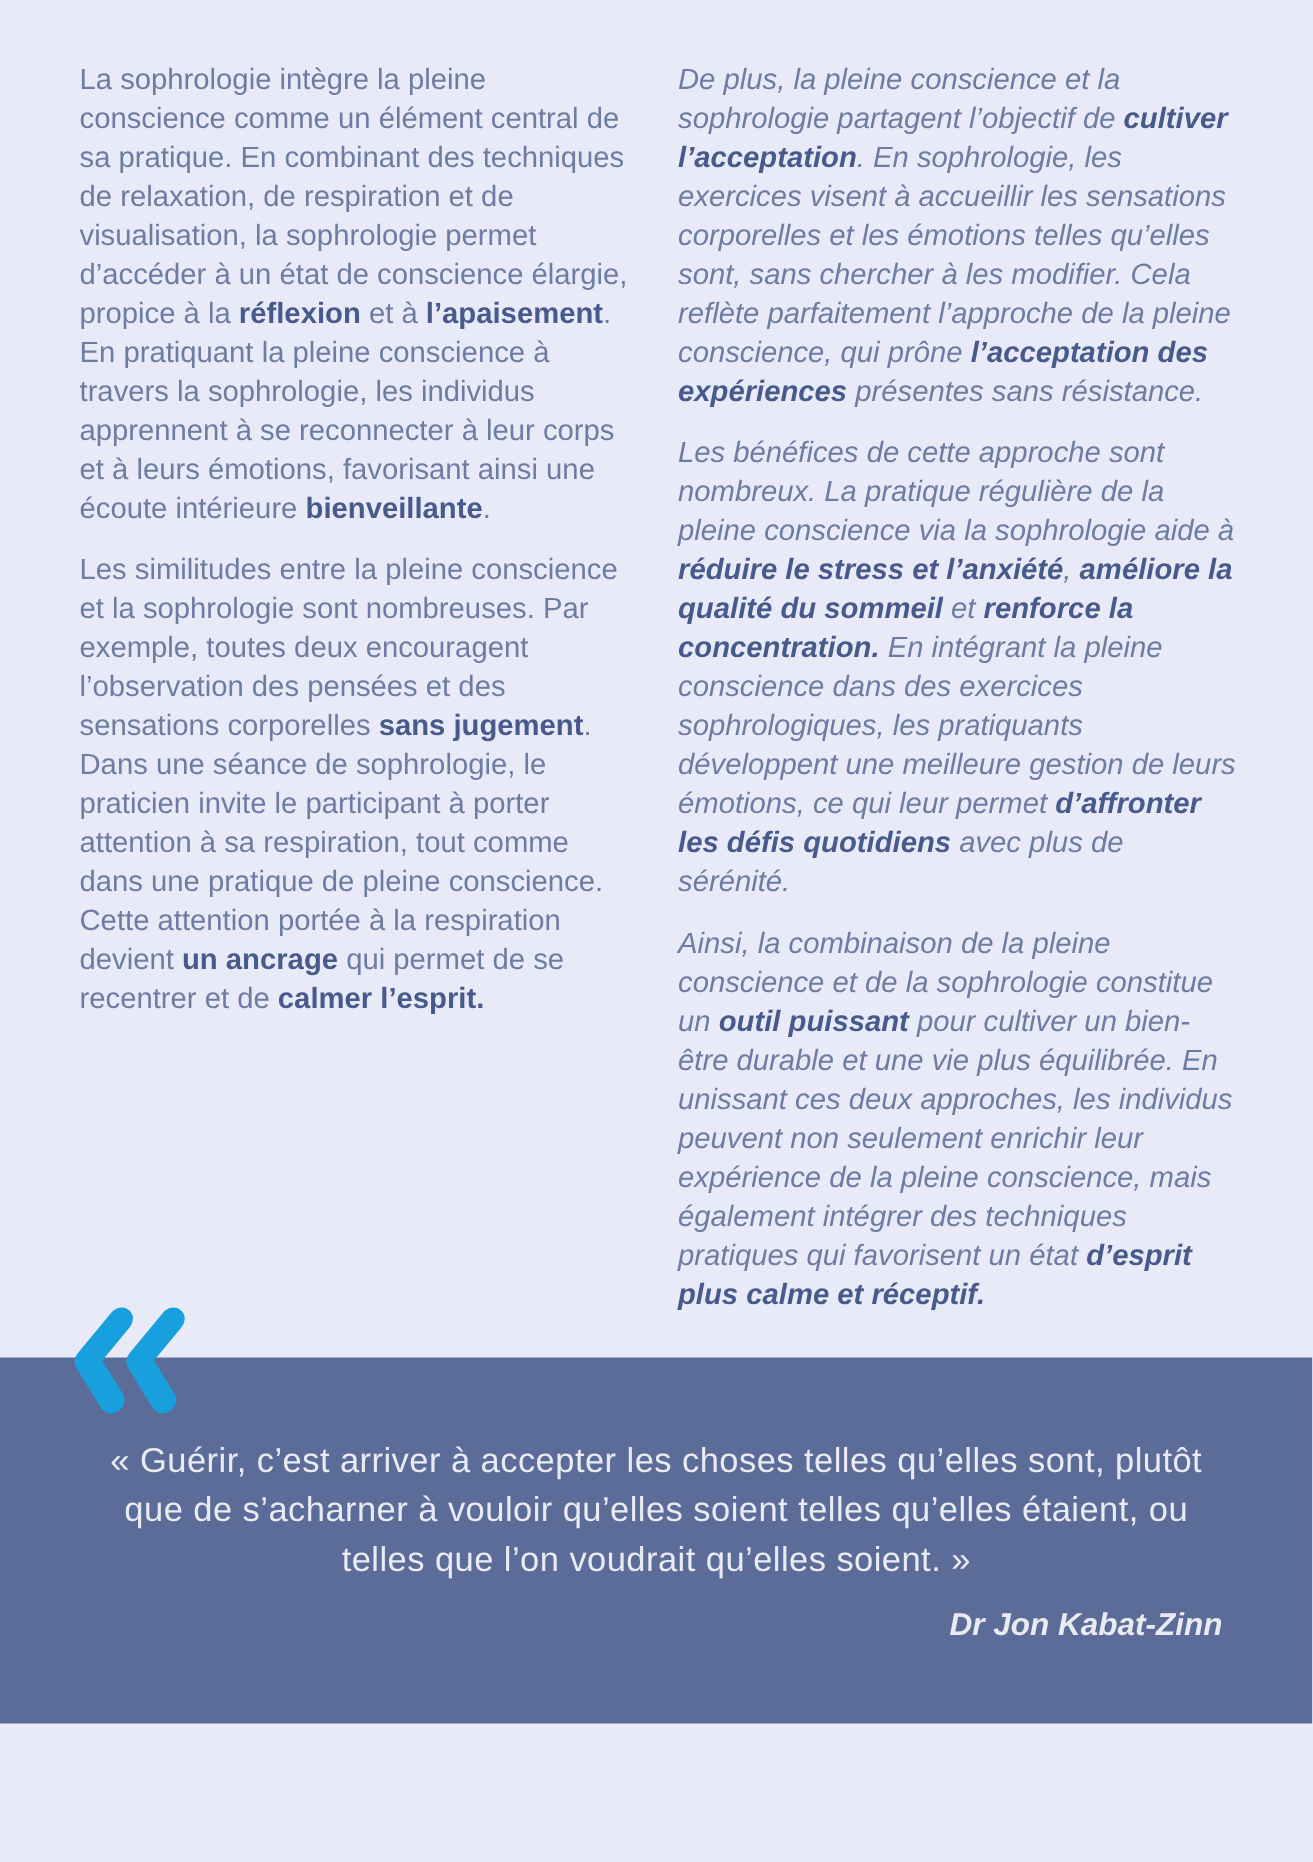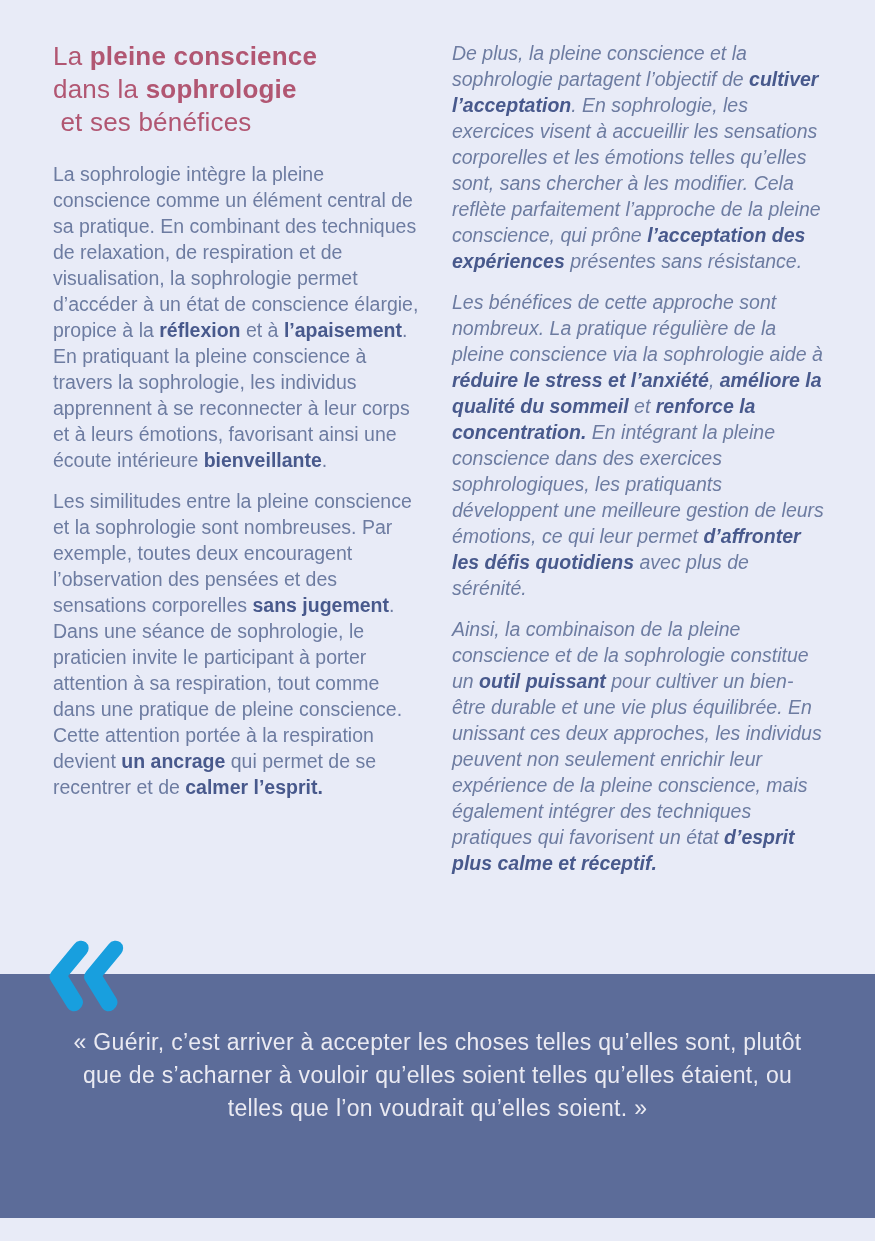--- a/index.html
+++ b/index.html
@@ -47,21 +47,21 @@
   }
   .title b{font-weight:800;color:inherit;}
 
   .paras{font-size:19.5px;line-height:26px;color:var(--text);}
   .paras p{margin:0 0 15px 0;}
   .paras b{font-weight:700;color:var(--text-bold);}
 
   .quote-band{
     position:absolute;
     left:0;
-    top:974px;
+    top:905px;
     width:875px;
     height:244px;
     background:var(--band);
   }
   .quote-mark{
     position:absolute;
     left:46px;
     top:-36px;
     width:78px;
     height:76px;
@@ -88,25 +88,20 @@
     color:var(--quote-text);
   }
 </style>
 </head>
 <body>
 
 <div class="page">
 
   <div class="content">
     <div class="col left">
-      <h1 class="title">
-          <p><span>La </span><b>pleine conscience</b></p>
-          <p><span>dans la </span><b>sophrologie</b></p>
-          <p><span> et ses bénéfices</span></p>
-        </h1>
       <div class="paras">
           <p><span>La sophrologie intègre la pleine conscience comme un élément central de sa pratique. En combinant des techniques de relaxation, de respiration et de visualisation, la sophrologie permet d’accéder à un état de conscience élargie, propice à la </span><b>réflexion</b><span> et à </span><b>l’apaisement</b><span>. En pratiquant la pleine conscience à travers la sophrologie, les individus apprennent à se reconnecter à leur corps et à leurs émotions, favorisant ainsi une écoute intérieure </span><b>bienveillante</b><span>.</span></p>
           <p><span>Les similitudes entre la pleine conscience et la sophrologie sont nombreuses. Par exemple, toutes deux encouragent l’observation des pensées et des sensations corporelles </span><b>sans jugement</b><span>. Dans une séance de sophrologie, le praticien invite le participant à porter attention à sa respiration, tout comme dans une pratique de pleine conscience. Cette attention portée à la respiration devient </span><b>un ancrage</b><span> qui permet de se recentrer et de </span><b>calmer l’esprit.</b></p>
         </div>
     </div>
     <div class="col right">
       <div class="paras">
           <p><span>De plus, la pleine conscience et la sophrologie partagent l’objectif de </span><b>cultiver l’acceptation</b><span>. En sophrologie, les exercices visent à accueillir les sensations corporelles et les émotions telles qu’elles sont, sans chercher à les modifier. Cela reflète parfaitement l’approche de la pleine conscience, qui prône </span><b>l’acceptation des expériences</b><span> présentes sans résistance.</span></p>
           <p><span>Les bénéfices de cette approche sont nombreux. La pratique régulière de la pleine conscience via la sophrologie aide à </span><b>réduire le stress et l’anxiété</b><span>, </span><b>améliore la qualité du sommeil</b><span> et </span><b>renforce la concentration.</b><span> En intégrant la pleine conscience dans des exercices sophrologiques, les pratiquants développent une meilleure gestion de leurs émotions, ce qui leur permet </span><b>d’affronter les défis quotidiens</b><span> avec plus de sérénité.</span></p>
           <p><span>Ainsi, la combinaison de la pleine conscience et de la sophrologie constitue un </span><b>outil puissant</b><span> pour cultiver un bien-être durable et une vie plus équilibrée. En unissant ces deux approches, les individus peuvent non seulement enrichir leur expérience de la pleine conscience, mais également intégrer des techniques pratiques qui favorisent un état </span><b>d’esprit plus calme et réceptif.</b></p>
@@ -115,15 +110,16 @@
   </div>
 
   <div class="quote-band">
     <span class="quote-mark">
       <svg viewBox="0 0 104 92" xmlns="http://www.w3.org/2000/svg" aria-hidden="true">
         <path d="M42 10 L16 46 L42 82" fill="none" stroke="currentColor" stroke-width="22" stroke-linecap="round" stroke-linejoin="round"></path>
         <path d="M88 10 L62 46 L88 82" fill="none" stroke="currentColor" stroke-width="22" stroke-linecap="round" stroke-linejoin="round"></path>
       </svg>
     </span>
     <p class="quote-text">« Guérir, c’est arriver à accepter les choses telles qu’elles sont, plutôt que de s’acharner à vouloir qu’elles soient telles qu’elles étaient, ou telles que l’on voudrait qu’elles soient. »</p>
+    <p class="quote-attribution">Dr Jon Kabat-Zinn</p>
   </div>
 
 </div>
 
 </body></html>

